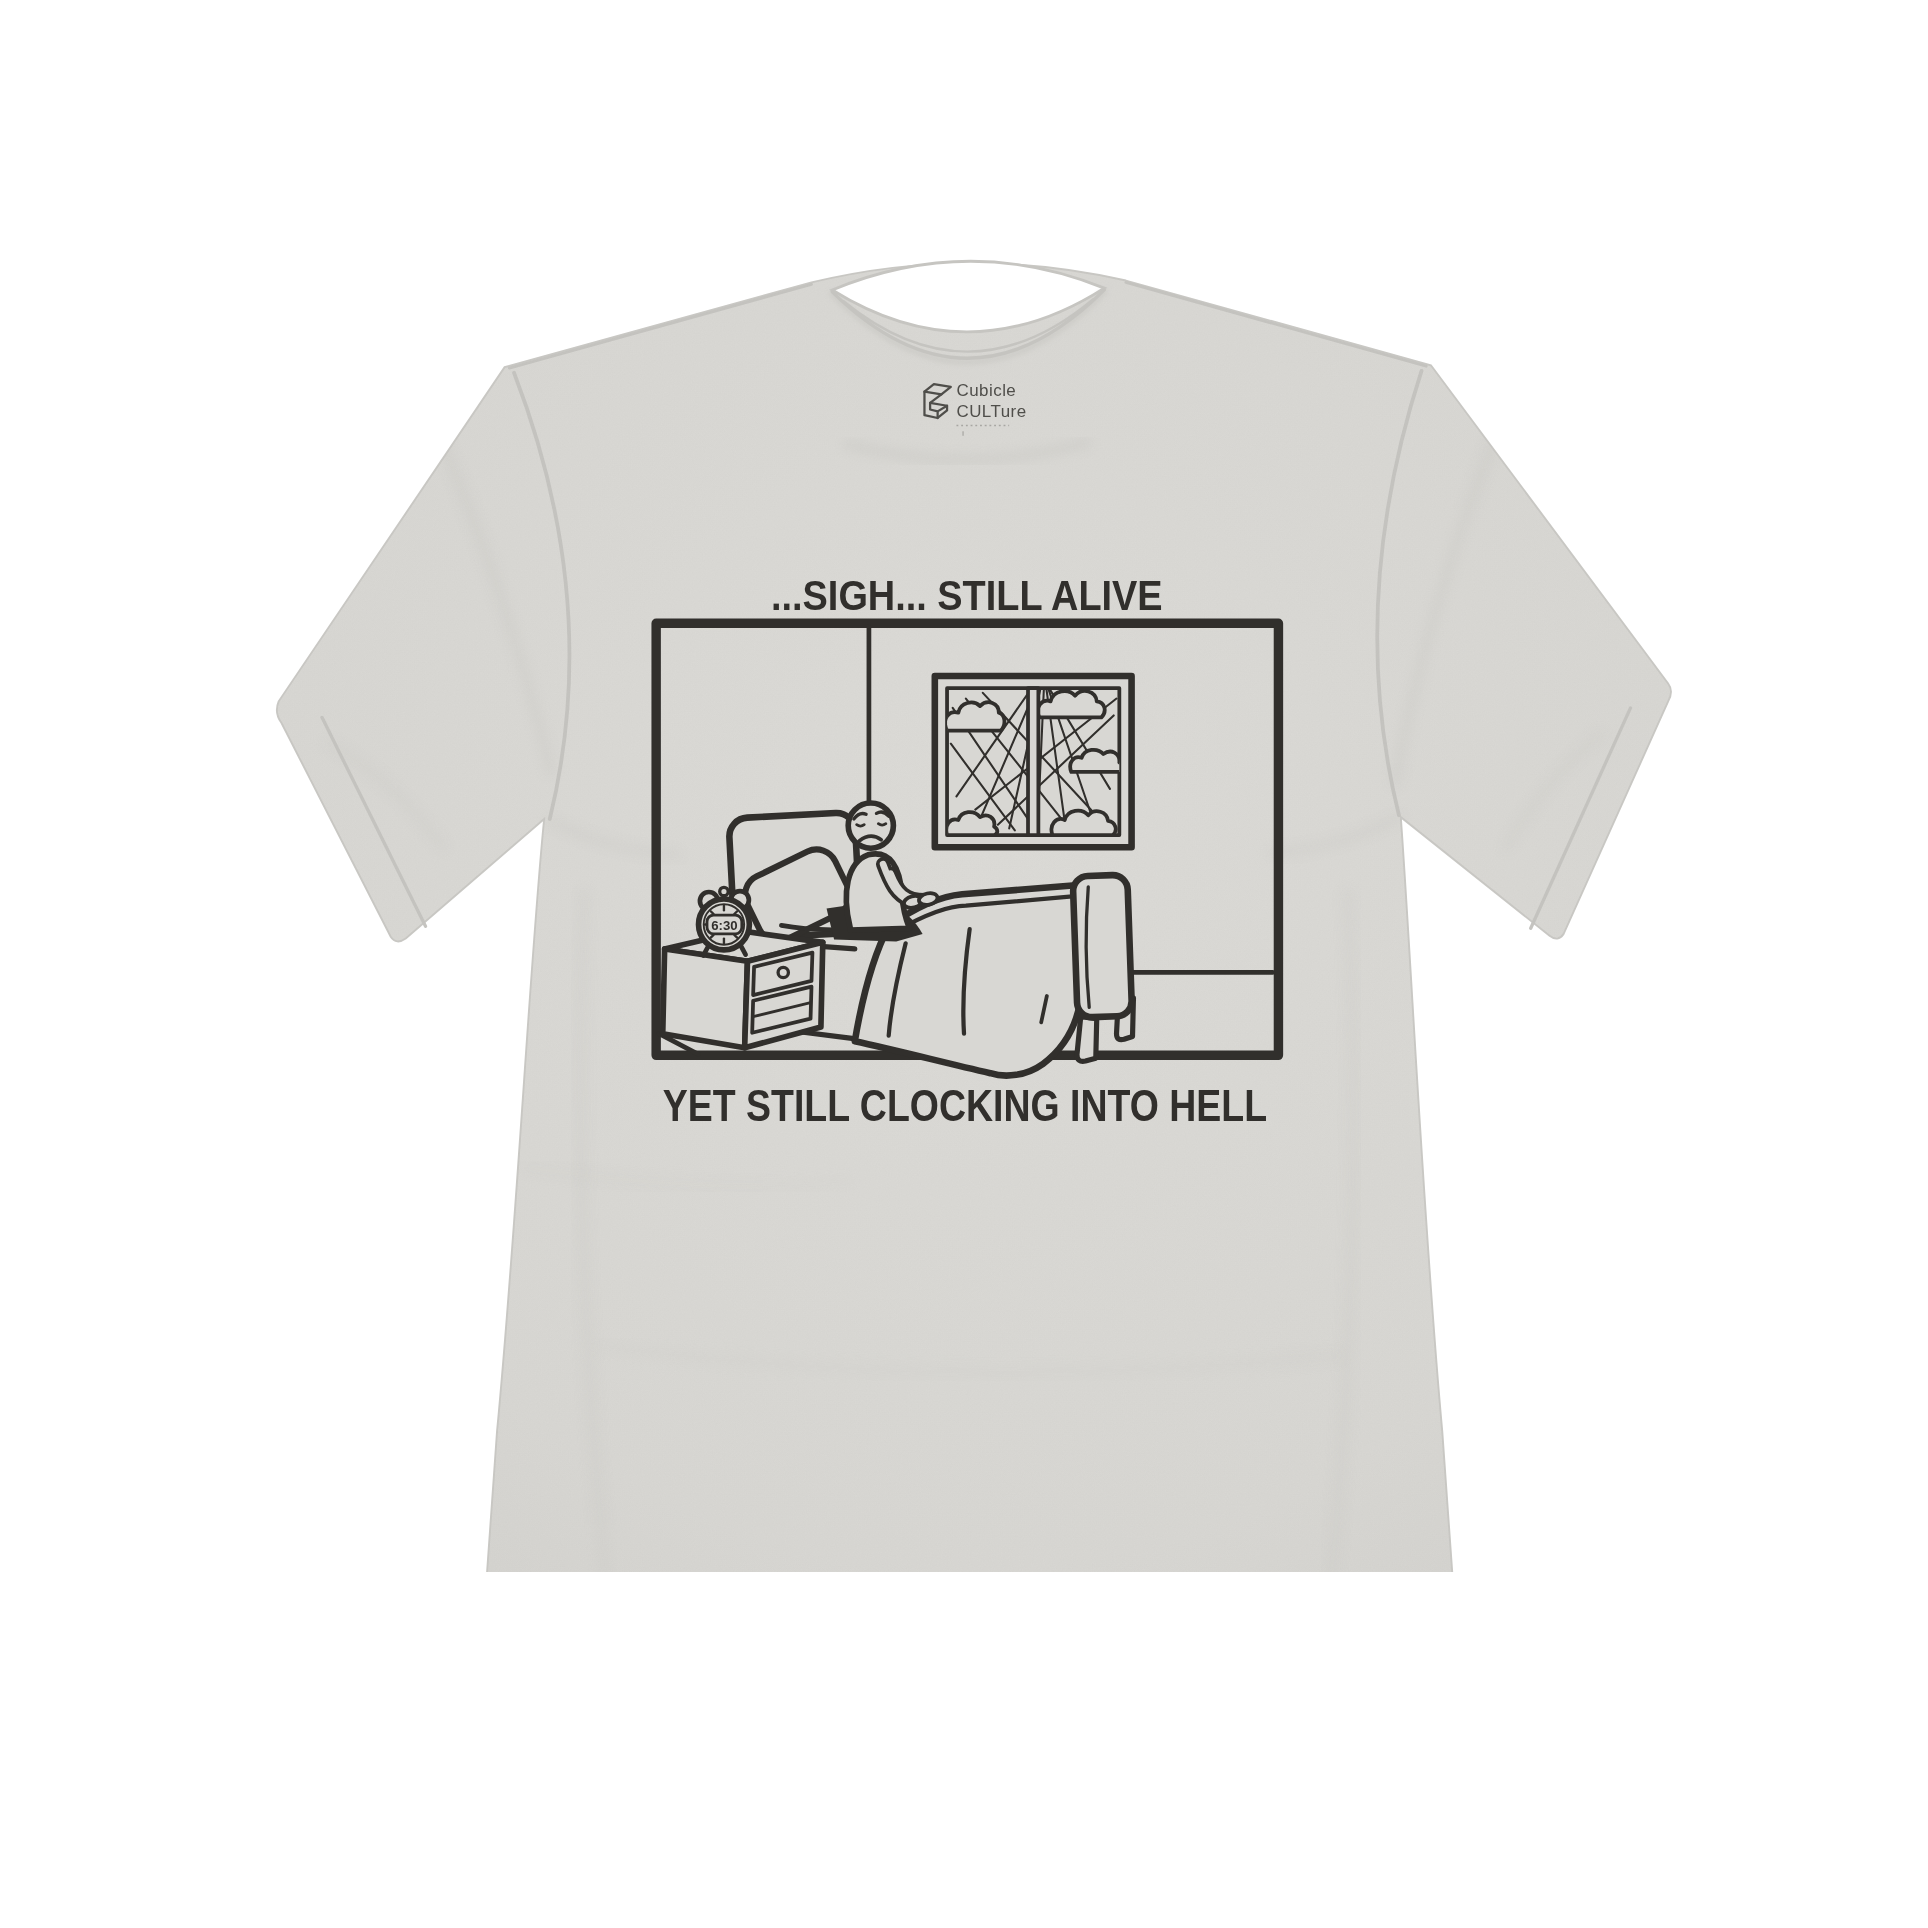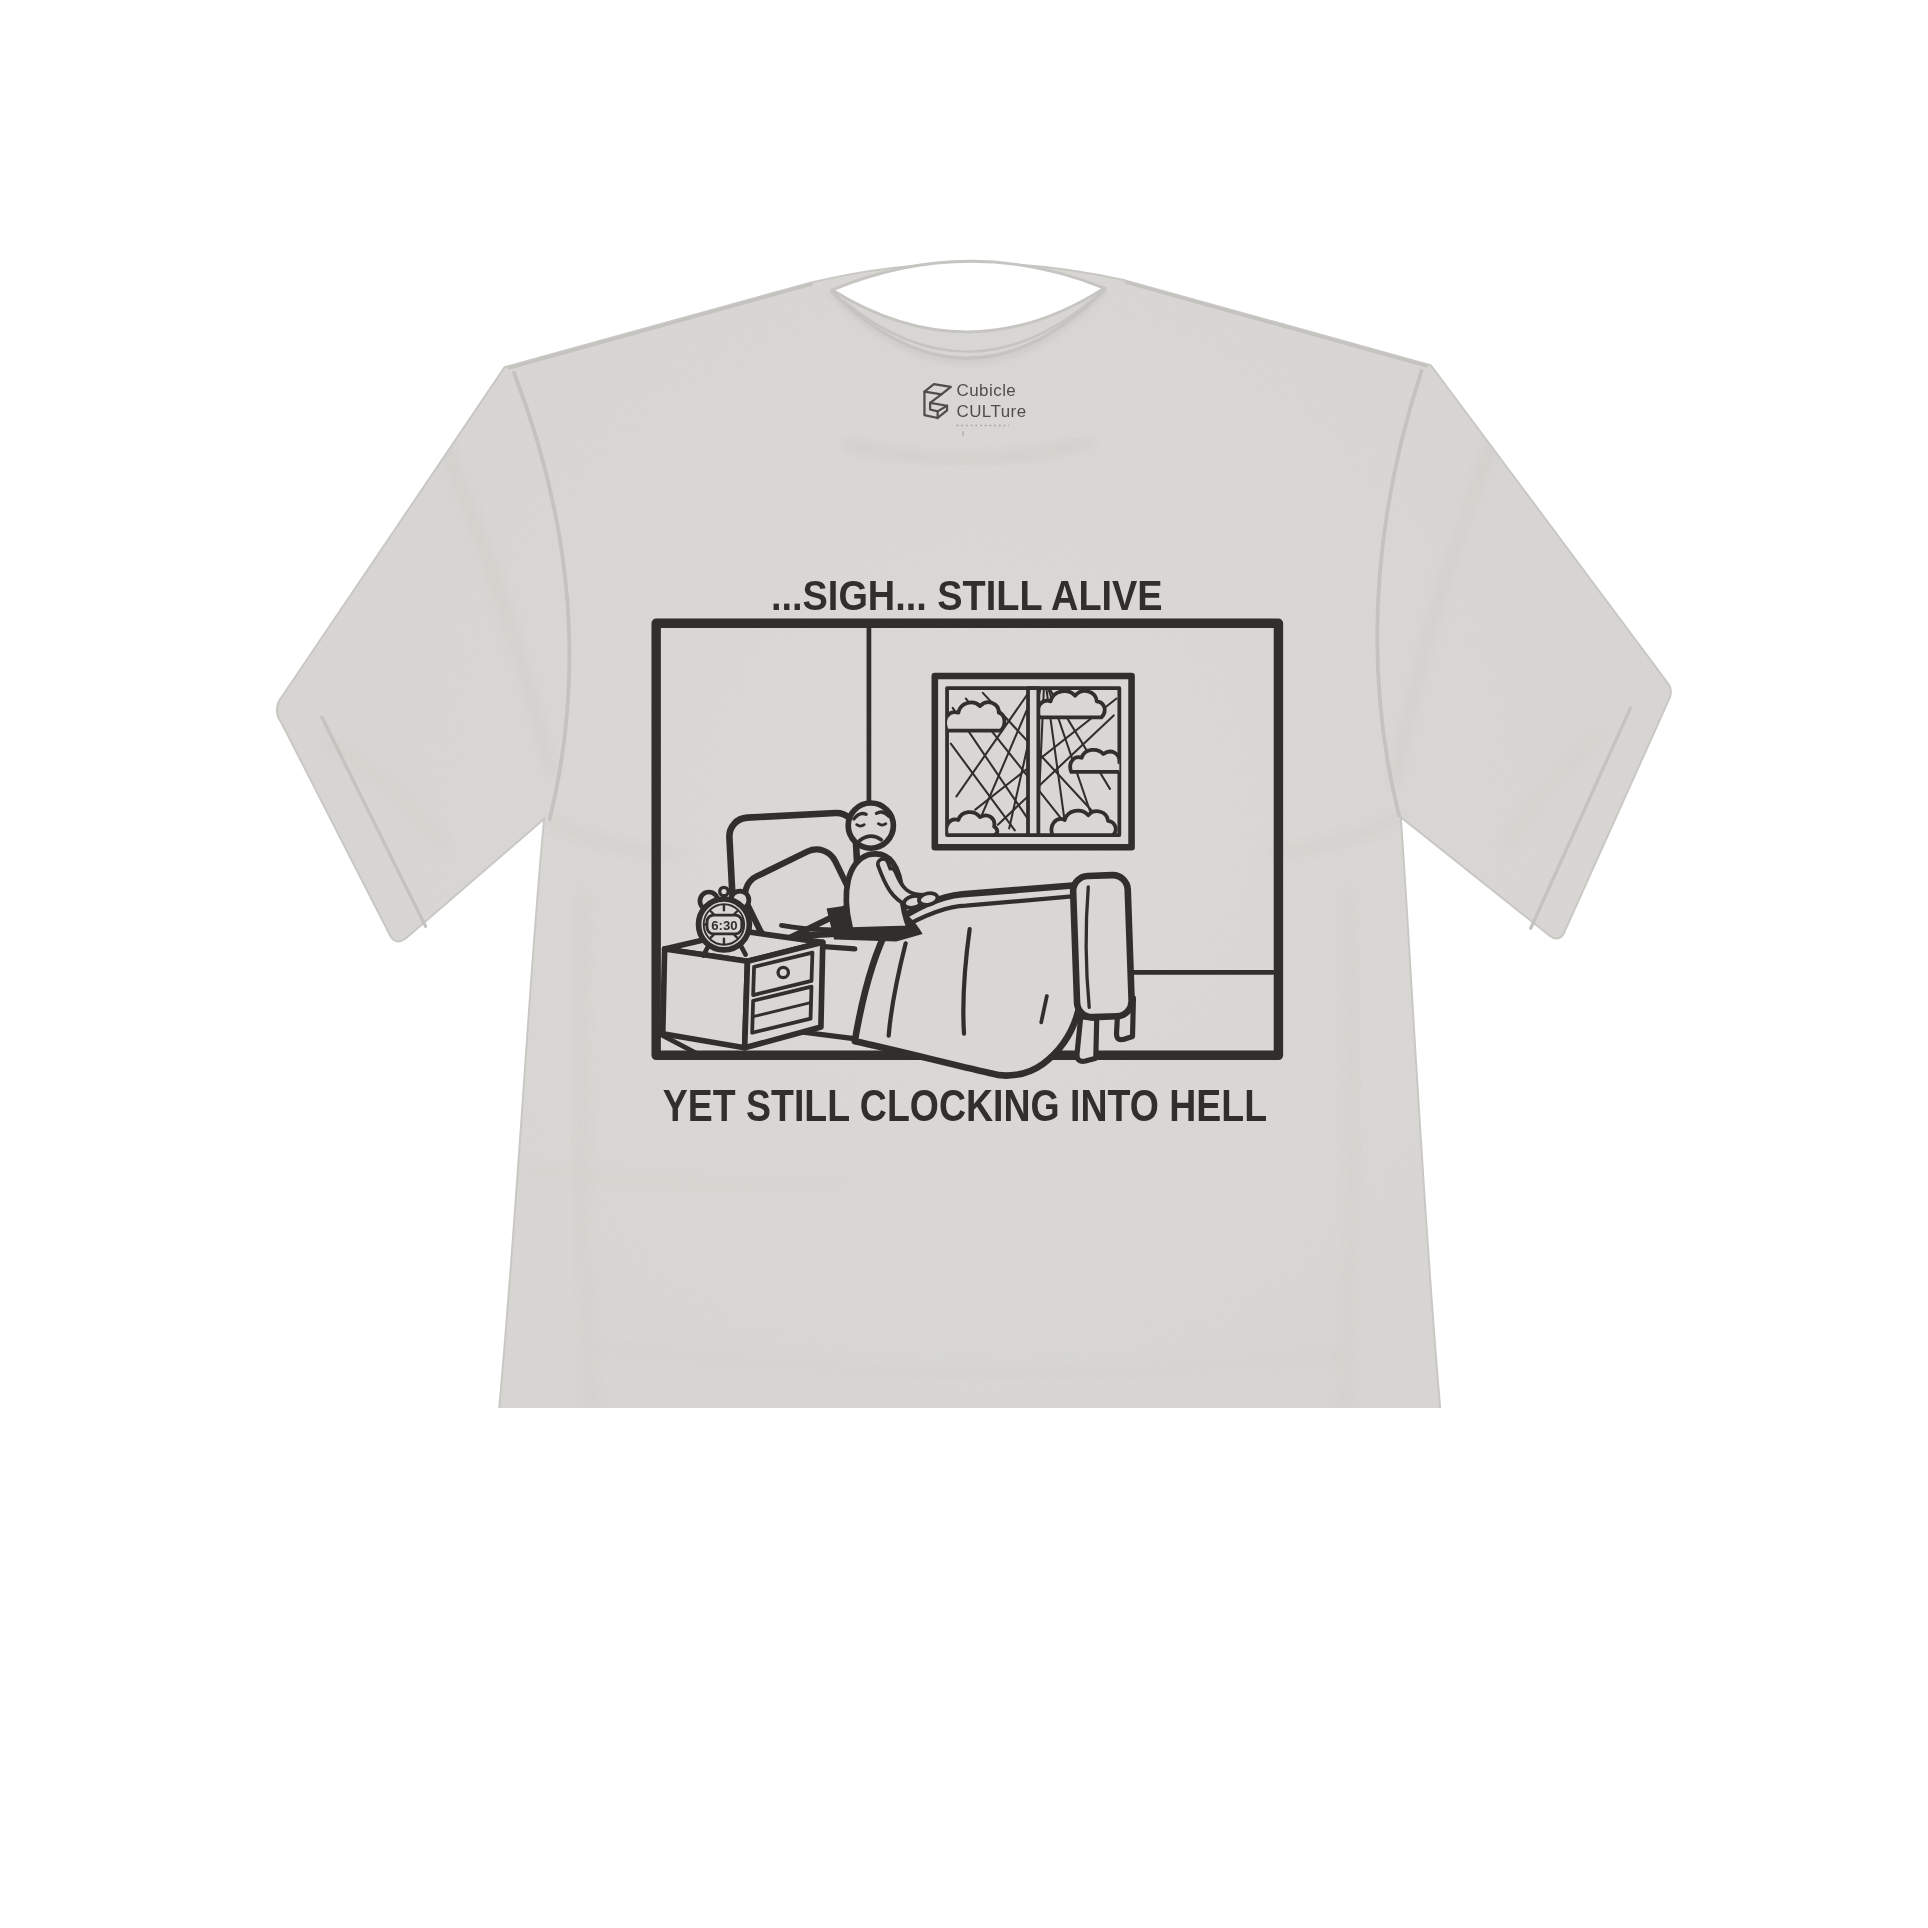--- a/index.html
+++ b/index.html
@@ -3,21 +3,21 @@
 <meta charset="utf-8">
 <style>
   :root{
     --bg:#ffffff;
     --shirt:#d8d7d3;
     --seam:#c5c4c0;
     --ink:#312f2c;
     --label:#4f4e4a;
   }
   html,body{margin:0;padding:0;background:var(--bg);}
-  .stage{width:1928px;height:1408px;position:relative;background:var(--bg);overflow:hidden;}
+  .stage{width:1928px;height:1572px;position:relative;background:var(--bg);overflow:hidden;}
   svg{display:block;}
   .s-ink{stroke:var(--ink);fill:none;stroke-linecap:round;stroke-linejoin:round;}
   .f-shirt{fill:var(--shirt);}
   .f-ink{fill:var(--ink);stroke:none;}
   .s-shirt{stroke:var(--shirt);fill:none;stroke-linecap:round;}
   .seam{stroke:var(--seam);fill:none;stroke-linecap:round;}
   .print-text{fill:var(--ink);font-family:"Liberation Sans",sans-serif;font-weight:bold;}
   .label-text{fill:var(--label);font-family:"Liberation Sans",sans-serif;letter-spacing:0.5px;}
   .label-stroke{stroke:var(--label);fill:none;stroke-linecap:round;stroke-linejoin:round;}
   .clock-text{fill:var(--ink);font-family:"Liberation Sans",sans-serif;font-weight:bold;}

